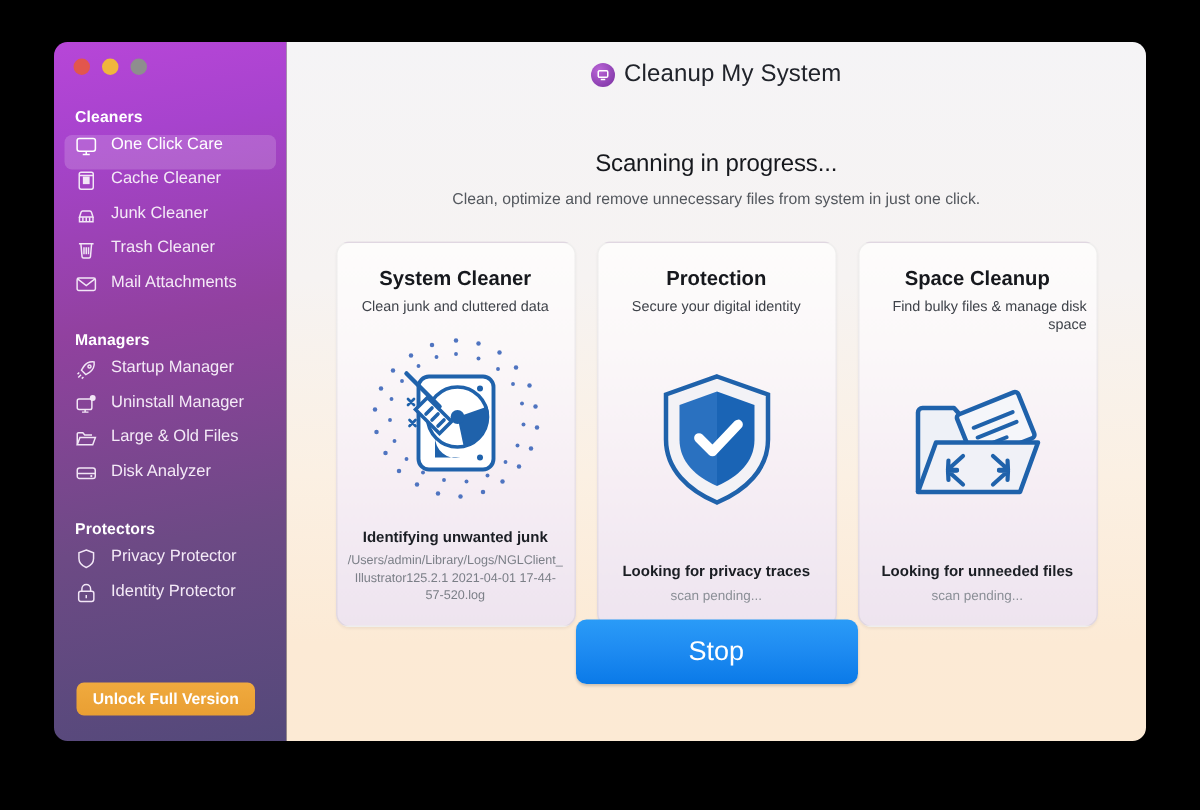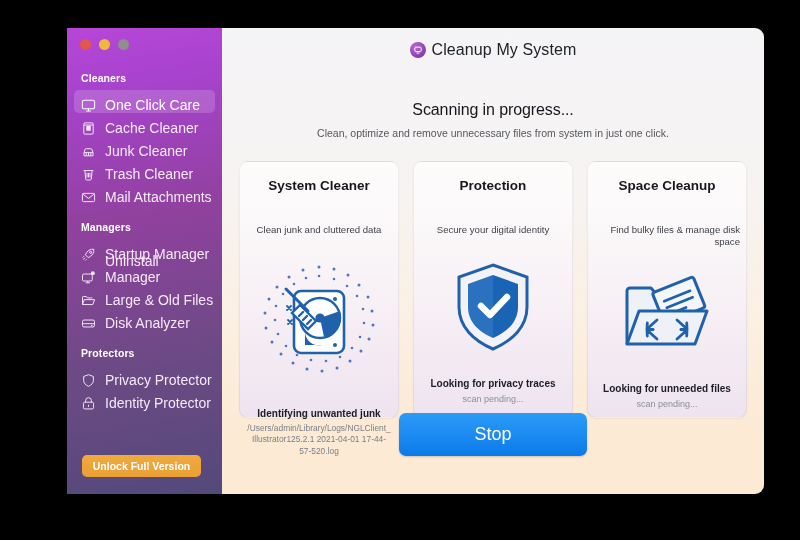--- a/index.html
+++ b/index.html
@@ -31,21 +31,20 @@
     height: 100%;
     flex: 0 0 155px;
     background: linear-gradient(170deg,
                 #b746d8 0%,
                 #a743cd 14%,
                 #91419f 40%,
                 #6d4a85 70%,
                 #54497a 100%);
     position: relative;
     padding-top: 0;
-    margin-left: 31px;
   }
 
   .traffic-lights {
     display: flex;
     gap: 8px;
     padding: 11px 0 0 13px;
   }
   .tl { width: 11px; height: 11px; border-radius: 50%; }
   .tl.red    { background: #e2564d; }
   .tl.yellow { background: #f0b73d; }
@@ -56,28 +55,28 @@
     font-size: 10.5px;
     font-weight: bold;
     padding: 0 0 6px 14px;
     letter-spacing: .1px;
   }
   .side-section.first { padding-top: 22px; }
   .side-section.mid   { padding-top: 16px; }
 
   .side-item {
     display: flex;
-    align-items: flex-end;
+    align-items: flex-start;
     gap: 9px;
     height: 23px;
     margin: 0 7px 0 7px;
     padding-left: 7px;
     border-radius: 5px;
     color: #f4eaf7;
-    font-size: 14px;
+    font-size: 11px;
     cursor: default;
   }
   .side-item.active {
     background: rgba(255,255,255,.17);
     color: #ffffff;
   }
   .side-item .ico {
     width: 15px;
     height: 15px;
     flex: 0 0 15px;
@@ -169,21 +168,20 @@
                 #f6eef4 62%,
                 #f0e7f1 88%,
                 #eee4ef 100%);
     border: 1px solid rgba(0,0,0,.055);
     box-shadow: 0 1px 2px rgba(0,0,0,.05);
     display: flex;
     flex-direction: column;
     align-items: center;
     padding-top: 16px;
     position: relative;
-    gap: 25px;
   }
   .card-title {
     font-size: 13.5px;
     font-weight: bold;
     color: #16181d;
   }
   .card-sub {
     margin-top: 6px;
     font-size: 9.6px;
     color: #3f434a;

